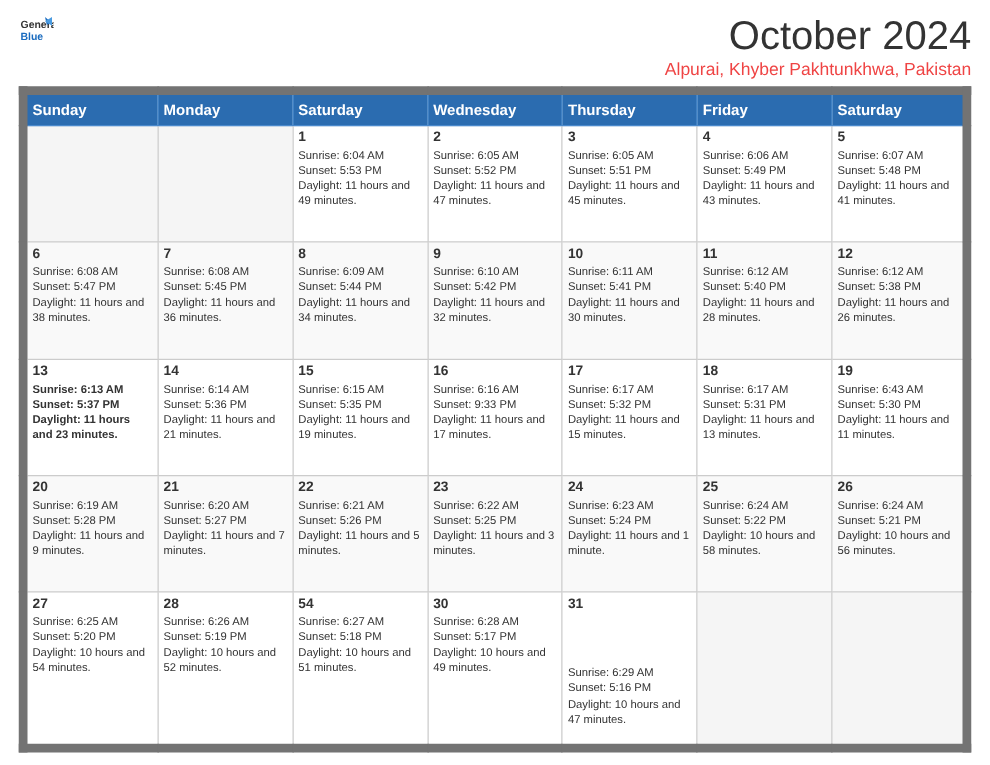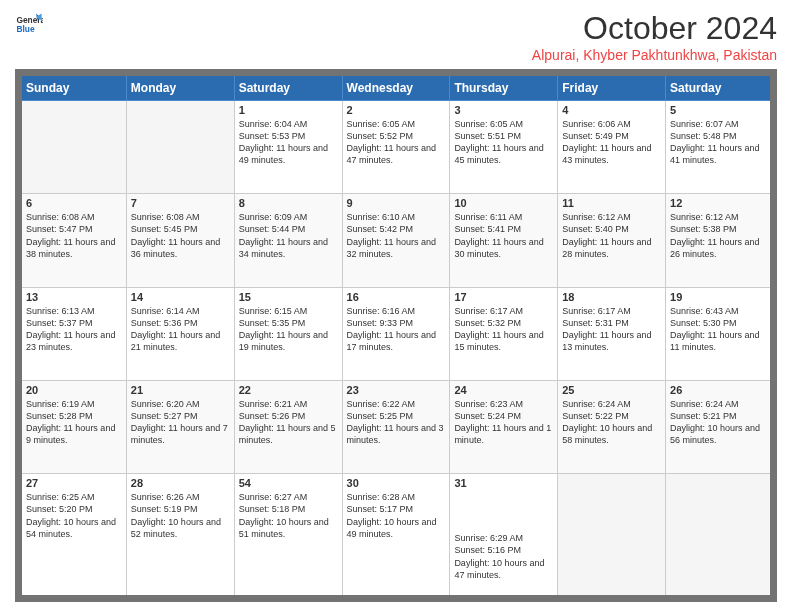--- a/index.html
+++ b/index.html
@@ -195,21 +195,21 @@
           <td>
             <span class="day-number">12</span>
             <div class="cell-text" style="white-space: pre-line;">Sunrise: 6:12 AM
 Sunset: 5:38 PM
 Daylight: 11 hours and 26 minutes.</div>
           </td>
         </tr>
         <tr>
           <td>
             <span class="day-number">13</span>
-            <div class="cell-text" style="white-space: pre-line;">Sunrise: 6:13 AM
+            <div class="cell-text" style="white-space: pre-line; font-weight: bold;">Sunrise: 6:13 AM
 Sunset: 5:37 PM
 Daylight: 11 hours and 23 minutes.</div>
           </td>
           <td>
             <span class="day-number">14</span>
             <div class="cell-text" style="white-space: pre-line;">Sunrise: 6:14 AM
 Sunset: 5:36 PM
 Daylight: 11 hours and 21 minutes.</div>
           </td>
           <td>

